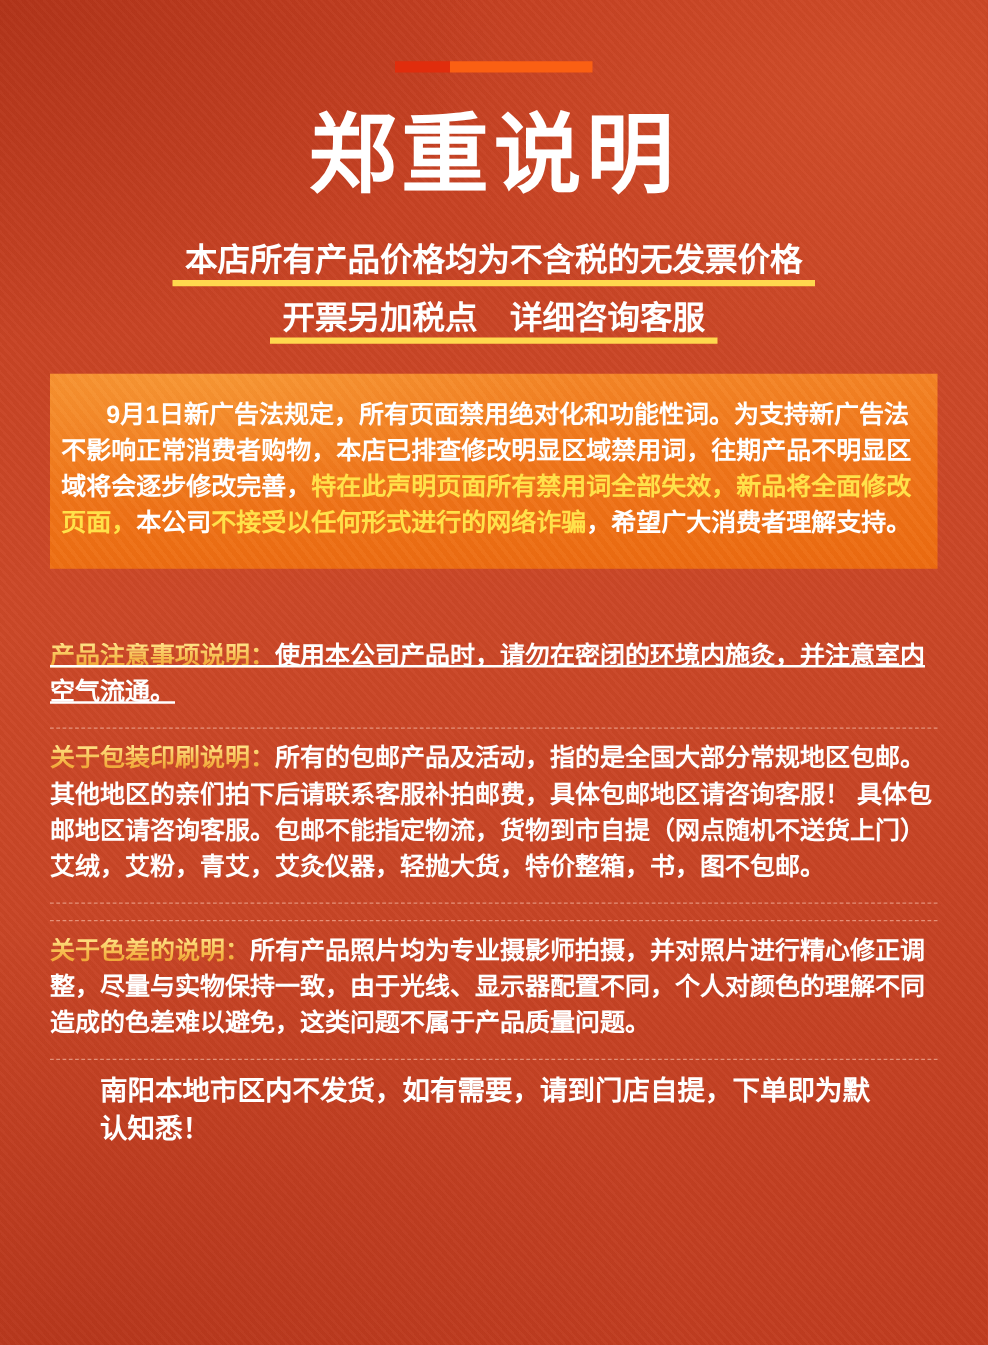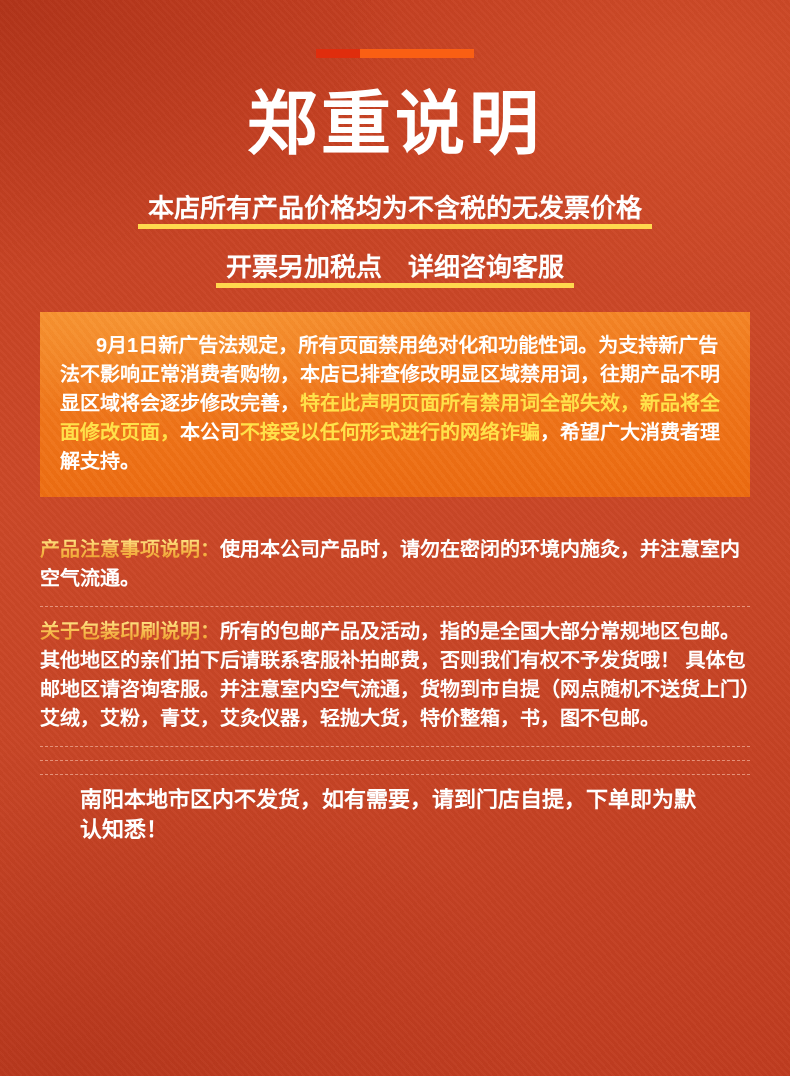--- a/index.html
+++ b/index.html
@@ -39,40 +39,40 @@
   }
 
   
   .sub-line {
     text-align: center;
     font-size: 26px;
     line-height: 40px;
     font-weight: 800;
   }
   .sub-line.first  { margin-top: 28px; }
-  .sub-line.second { margin-top: 19px; }
+  .sub-line.second { margin-top: 6px; }
   .sub-underline {
     position: relative;
     display: inline-block;
     padding: 0 2px;
   }
   .sub-underline::after {
     content: "";
     position: absolute;
     left: -8px; right: -8px;
     bottom: -1px;
     height: 5px;
     background: #ffd84e;
     z-index: -1;
   }
 
   
   .notice-box {
     margin: 25px 40px 0;
-    padding: 19px 20px 21px;
+    padding: 19px 9px 21px;
     background-image:
       radial-gradient(ellipse 420px 160px at 18% 0%, rgba(255,200,90,0.22), rgba(255,200,90,0) 70%),
       repeating-linear-gradient(52deg, rgba(255,255,255,0.03) 0 3px, rgba(140,50,0,0.03) 3px 7px),
       linear-gradient(178deg, #f68a2a 0%, #f0761a 45%, #ec6a10 100%);
   }
   .notice-box p {
     margin: 0;
     font-size: 20px;
     line-height: 29px;
     font-weight: 600;
@@ -86,21 +86,21 @@
 
   
   .sections { margin: 0 40px; }
   .section {
     margin: 0;
     font-size: 20px;
     line-height: 29px;
     font-weight: 600;
     color: #ffffff;
   }
-  .section.first { margin-top: 38px; }
+  .section.first { margin-top: 56px; text-decoration: underline; }
   .sec-label {
     font-weight: 800;
     color: #f3b04a;
     background: linear-gradient(180deg, #ffe58a 0%, #f6bb4d 55%, #ee9c2e 100%);
     -webkit-background-clip: text;
     background-clip: text;
     -webkit-text-fill-color: transparent;
   }
   .divider {
     border: none;
@@ -136,25 +136,26 @@
 <div class="notice-box">
   <p><span class="seg-normal">9月1日新广告法规定，所有页面禁用绝对化和功能性词。为支持新广告法不影响正常消费者购物，本店已排查修改明显区域禁用词，往期产品不明显区域将会逐步修改完善，</span><span class="seg-em">特在此声明页面所有禁用词全部失效，新品将全面修改页面，</span><span class="seg-normal">本公司</span><span class="seg-em">不接受以任何形式进行的网络诈骗</span><span class="seg-normal">，希望广大消费者理解支持。</span></p>
 </div>
 
 <div class="sections">
 
   <p class="section first"><span class="sec-label">产品注意事项说明：</span><span class="sec-body">使用本公司产品时，请勿在密闭的环境内施灸，并注意室内空气流通。</span></p>
 
   <hr class="divider">
 
-  <p class="section"><span class="sec-label">关于包装印刷说明：</span><span class="sec-body">所有的包邮产品及活动，指的是全国大部分常规地区包邮。其他地区的亲们拍下后请联系客服补拍邮费，否则我们有权不予发货哦！ 具体包邮地区请咨询客服。并注意室内空气流通，货物到市自提（网点随机不送货上门）艾绒，艾粉，青艾，艾灸仪器，轻抛大货，特价整箱，书，图不包邮。</span></p>
+  <p class="section"><span class="sec-label">关于包装印刷说明：</span><span class="sec-body">所有的包邮产品及活动，指的是全国大部分常规地区包邮。其他地区的亲们拍下后请联系客服补拍邮费，具体包邮地区请咨询客服！ 具体包邮地区请咨询客服。包邮不能指定物流，货物到市自提（网点随机不送货上门）艾绒，艾粉，青艾，艾灸仪器，轻抛大货，特价整箱，书，图不包邮。</span></p>
 
   <hr class="divider">
 
 
   <hr class="divider">
 
+  <p class="section"><span class="sec-label">关于色差的说明：</span><span class="sec-body">所有产品照片均为专业摄影师拍摄，并对照片进行精心修正调整，尽量与实物保持一致，由于光线、显示器配置不同，个人对颜色的理解不同造成的色差难以避免，这类问题不属于产品质量问题。</span></p>
 
   <hr class="divider">
 
   <p class="footer-note">南阳本地市区内不发货，如有需要，请到门店自提，下单即为默认知悉！</p>
 
 </div>
 
 </body></html>

